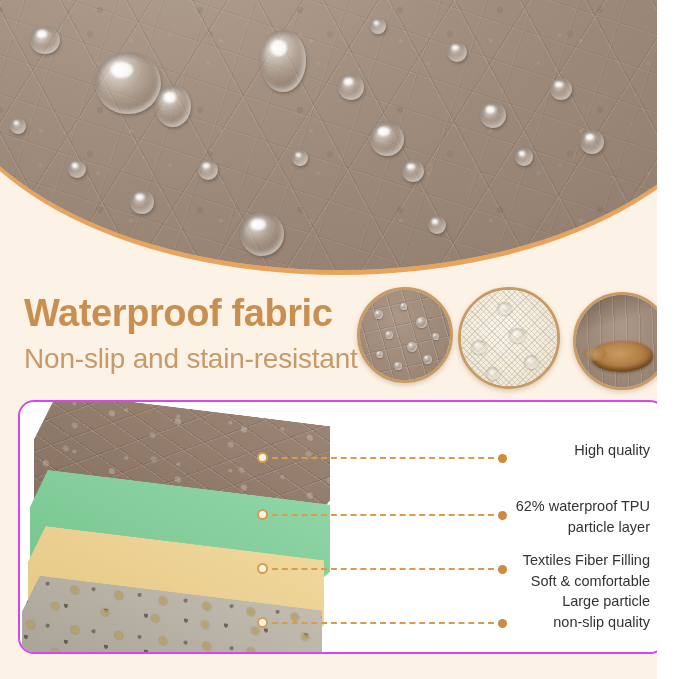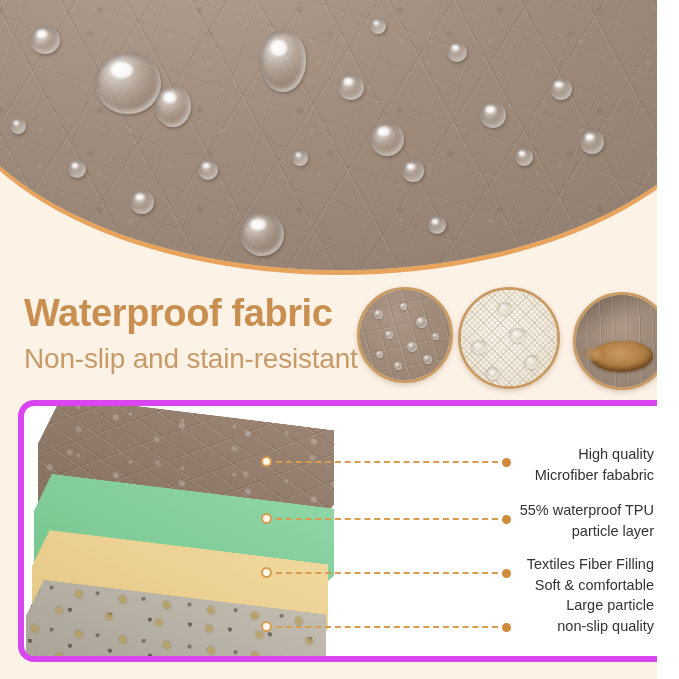--- a/index.html
+++ b/index.html
@@ -189,21 +189,21 @@
     box-shadow: inset -1px -1px 2px rgba(255,255,255,.6), 0 1px 2px rgba(50,38,30,.3);
   }
 
   
   .card {
     position: absolute;
     left: 18px;
     top: 400px;
     width: 644px;
     height: 250px;
-    border: 6px solid #d946ef;
+    border: 2px solid #d946ef;
     border-radius: 16px;
     background: #ffffff;
     overflow: hidden;
     z-index: 4;
   }
 
   
   .layer { position: absolute; }
 
   .layer-top {
@@ -382,24 +382,23 @@
     </div>
 
     <div class="connector" style="left:237px;top:215px;width:250px;">
       <div class="ring"></div>
       <div class="dash" style="width:222px;"></div>
       <div class="enddot" style="left:241px;"></div>
     </div>
 
     <div class="label" style="right:14px;top:38px;">
       <div>High quality</div>
-      <div>Microfiber fababric</div>
     </div>
     <div class="label" style="right:14px;top:94px;">
-      <div>55% waterproof TPU</div>
+      <div>62% waterproof TPU</div>
       <div>particle layer</div>
     </div>
     <div class="label" style="right:14px;top:148px;">
       <div>Textiles Fiber Filling</div>
       <div>Soft &amp; comfortable</div>
     </div>
     <div class="label" style="right:14px;top:189px;">
       <div>Large particle</div>
       <div>non-slip quality</div>
     </div>

